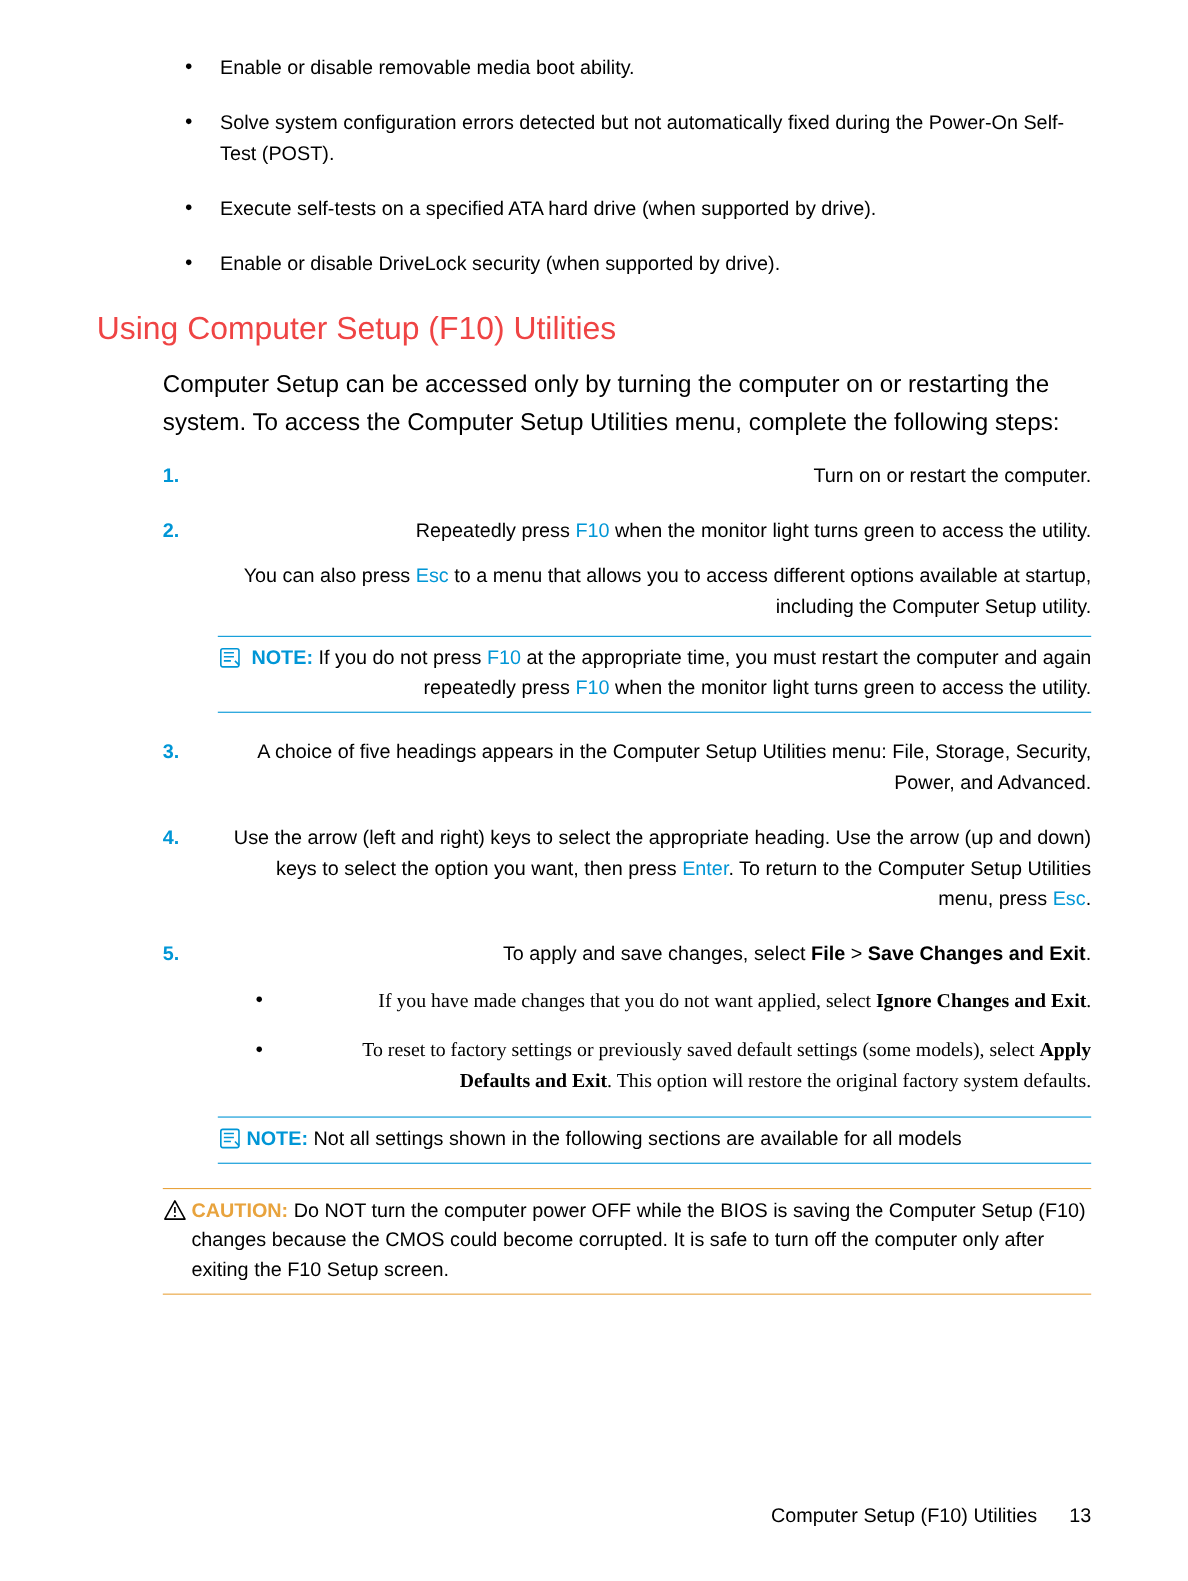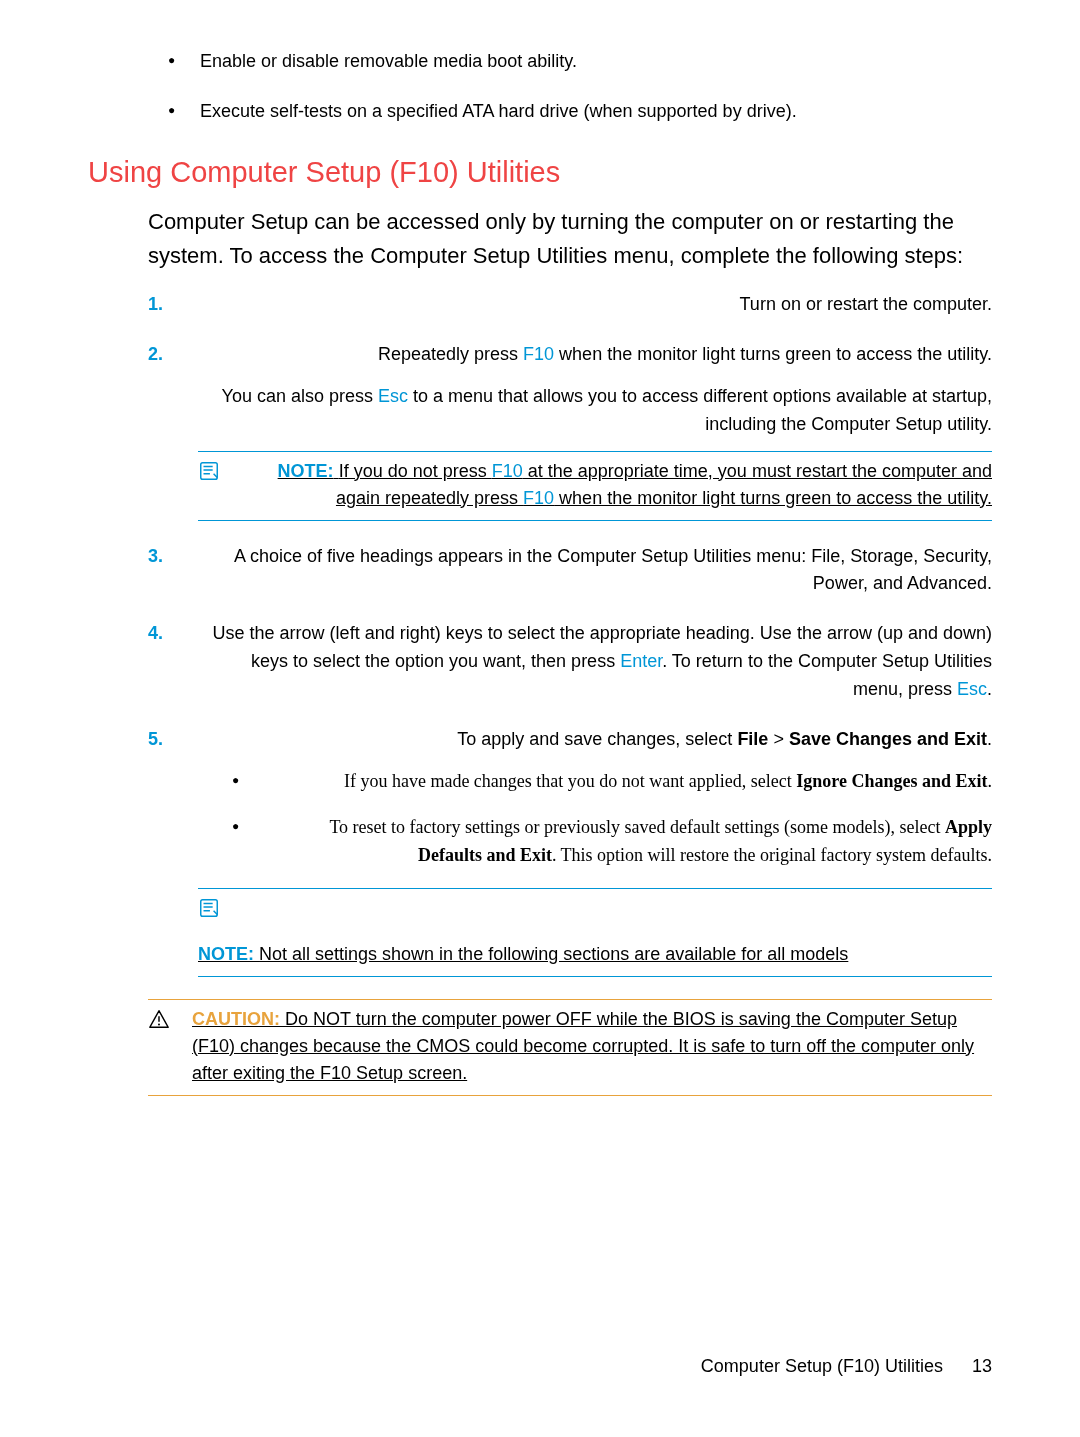--- a/index.html
+++ b/index.html
@@ -82,22 +82,21 @@
   .key { color: #0096d6; }
   .note-box, .caution-box {
     border-top: 1.5px solid #0096d6;
     border-bottom: 1.5px solid #0096d6;
     padding: 6px 0 8px 0;
     margin: 12px 0 14px 0;
     font-size: 18px;
     line-height: 1.5;
     display: flex;
     align-items: flex-start;
-    gap: 22px;
-    text-decoration: underline;
+    gap: 4px;
   }
   .caution-box {
     border-top-color: #e8a33d;
     border-bottom-color: #e8a33d;
   }
   .note-icon, .caution-icon {
     flex: 0 0 auto;
     width: 22px;
     height: 22px;
     margin-top: 2px;
@@ -128,40 +127,41 @@
     font-size: 12px;
     line-height: 24px;
     color: #000000;
   }
   .outer-caution {
     margin-left: 60px;
     margin-right: 0;
   }
   .outer-note-after-steps {
     margin-left: 0;
-    flex-direction: column;
   }
   .footer {
     position: absolute;
-    bottom: 60px;
+    bottom: 48px;
     right: 88px;
     font-size: 18px;
     color: #000000;
   }
   .footer .pagenum { margin-left: 24px; }
   strong { font-weight: bold; }
 </style>
 </head>
 <body>
 
 <div class="page">
 
   <ul class="top-bullets">
     <li><span>Enable or disable removable media boot ability.</span></li>
+    <li><span>Solve system configuration errors detected but not automatically fixed during the Power-On Self-Test (POST).</span></li>
     <li><span>Execute self-tests on a specified ATA hard drive (when supported by drive).</span></li>
+    <li><span>Enable or disable DriveLock security (when supported by drive).</span></li>
   </ul>
 
   <h2 class="section">Using Computer Setup (F10) Utilities</h2>
 
   <p class="intro">Computer Setup can be accessed only by turning the computer on or restarting the system. To access the Computer Setup Utilities menu, complete the following steps:</p>
 
   <ol class="steps">
 
     <li>
       <span>Turn on or restart the computer.</span>

